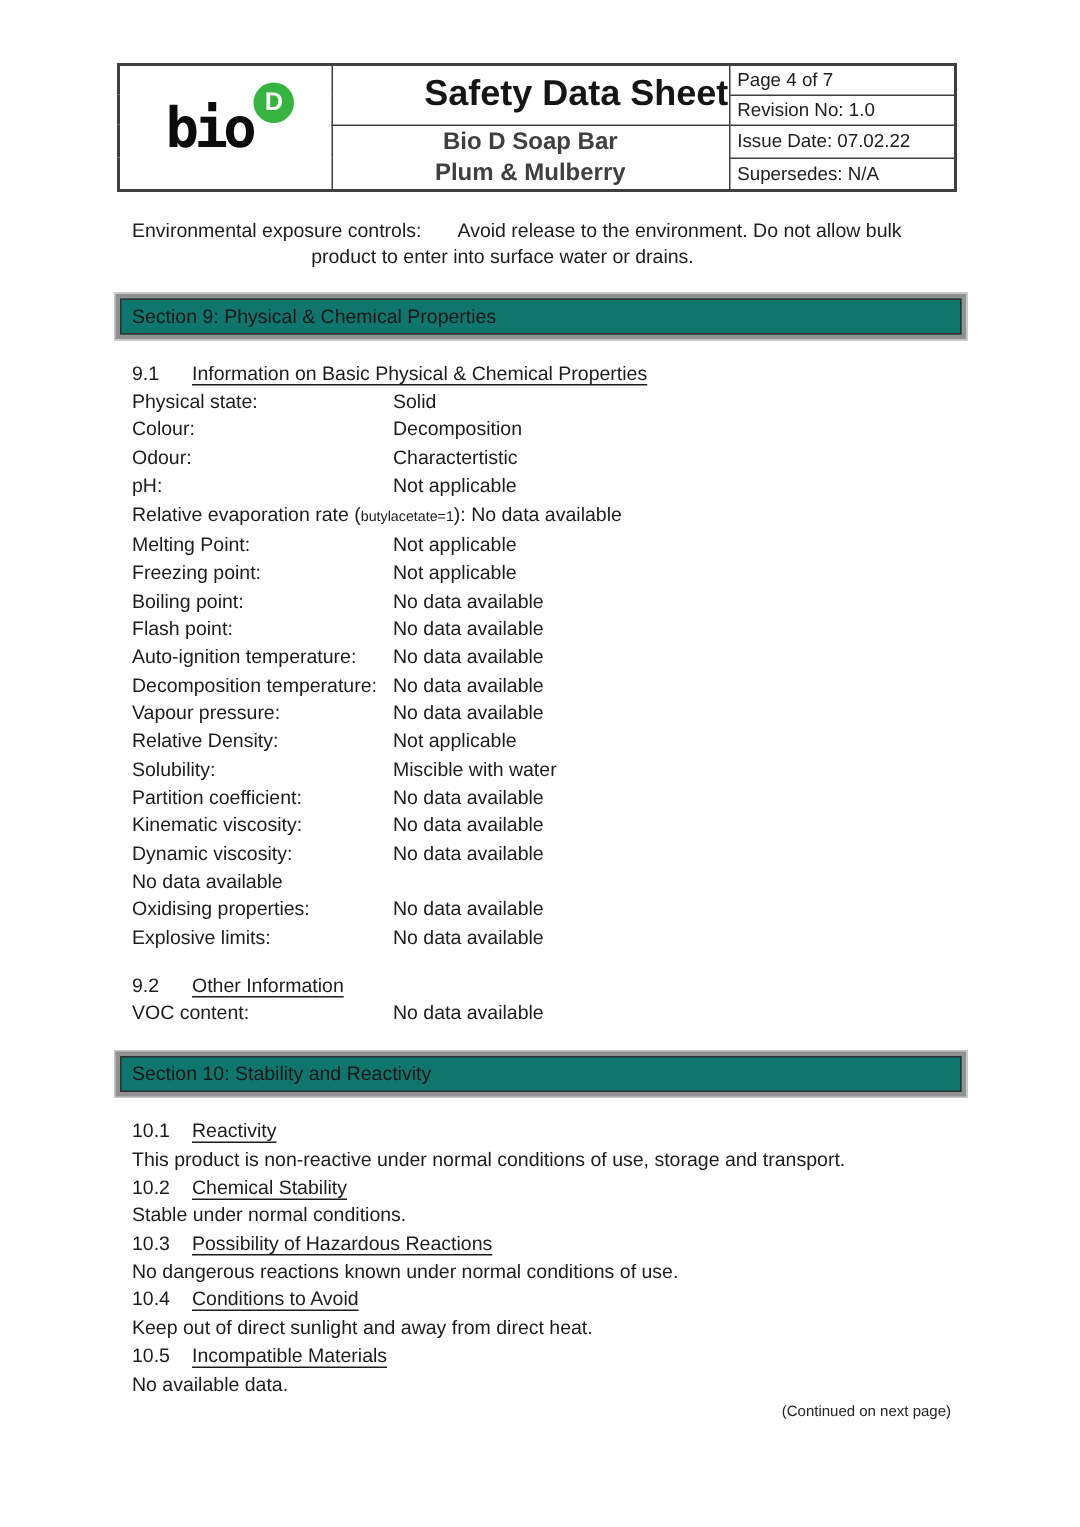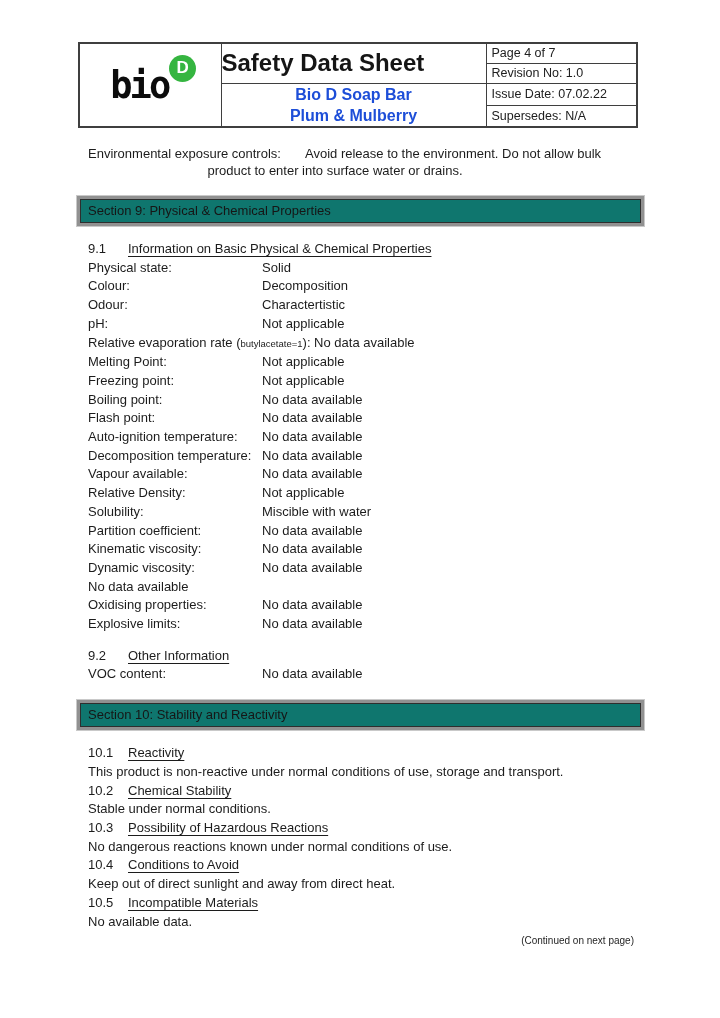--- a/index.html
+++ b/index.html
@@ -33,26 +33,26 @@
   }
   .logo-badge {
     position: absolute; right: -6px; top: -9px;
     display: inline-flex; align-items: center; justify-content: center;
     width: 27px; height: 27px; border-radius: 50%;
     color: #ffffff;
     font-weight: bold; font-size: 17px;
     font-family: "Liberation Sans", sans-serif;
   }
   td.title-cell {
-    width: 265px; text-align: left; height: 40px;
+    width: 265px; text-align: right; height: 40px;
     font-size: 24px; font-weight: bold; color: #151515;
   }
   td.product-cell {
     text-align: center; height: 44px;
-    font-size: 16px; font-weight: bold; color: #1d4ed8;
+    font-size: 16px; font-weight: bold; color: #404040;
     line-height: 21px;
   }
   td.meta-cell {
     width: 151px; height: 20px;
     font-size: 12.5px; padding: 2px 5px; vertical-align: top;
     color: #202020;
   }
 
   
   .intro { margin-top: 17px; padding-left: 10px; font-size: 13px; line-height: 17px; }
@@ -181,21 +181,21 @@
         </div>
       <div class="prop-row">
           <span class="prop-label">Auto-ignition temperature:</span>
           <span>No data available</span>
         </div>
       <div class="prop-row">
           <span class="prop-label">Decomposition temperature:</span>
           <span>No data available</span>
         </div>
       <div class="prop-row">
-          <span class="prop-label">Vapour available:</span>
+          <span class="prop-label">Vapour pressure:</span>
           <span>No data available</span>
         </div>
       <div class="prop-row">
           <span class="prop-label">Relative Density:</span>
           <span>Not applicable</span>
         </div>
       <div class="prop-row">
           <span class="prop-label">Solubility:</span>
           <span>Miscible with water</span>
         </div>

